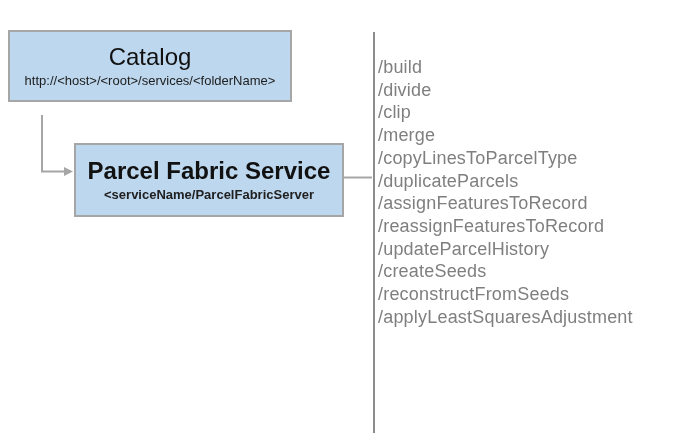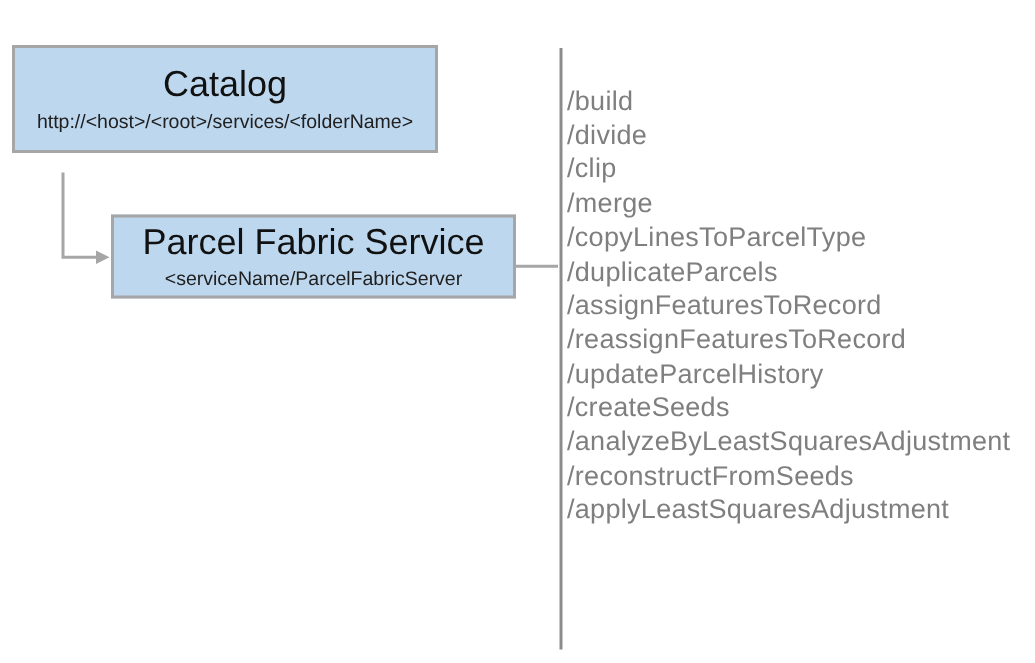--- a/index.html
+++ b/index.html
@@ -35,21 +35,21 @@
   }
   .node-box {
     position: absolute;
     background: var(--box-fill, #BDD7EE);
     border: 2px solid var(--box-border, #A6A6A6);
     display: flex; flex-direction: column;
     align-items: center; justify-content: center;
     text-align: center;
   }
   .node-box.catalog { left: 8px;  top: 30px;  width: 284px; height: 72px; }
-  .node-box.service { left: 74px; top: 143px; width: 270px; height: 56px; }
+  .node-box.service { left: 74px; top: 143px; width: 270px; height: 74px; font-weight: bold; }
   .box-title {
     font-size: 24px;
     line-height: 1.12;
     color: var(--title-text, #111111);
     white-space: nowrap;
   }
   .box-subtitle {
     font-size: 13px;
     margin-top: 3px;
     color: var(--subtitle-text, #202020);
@@ -92,18 +92,17 @@
       <div>/build</div>
       <div>/divide</div>
       <div>/clip</div>
       <div>/merge</div>
       <div>/copyLinesToParcelType</div>
       <div>/duplicateParcels</div>
       <div>/assignFeaturesToRecord</div>
       <div>/reassignFeaturesToRecord</div>
       <div>/updateParcelHistory</div>
       <div>/createSeeds</div>
-      <div>/analyzeByLeastSquaresAdjustment</div>
       <div>/reconstructFromSeeds</div>
       <div>/applyLeastSquaresAdjustment</div>
     </div>
 
 </div>
 
 </body></html>

